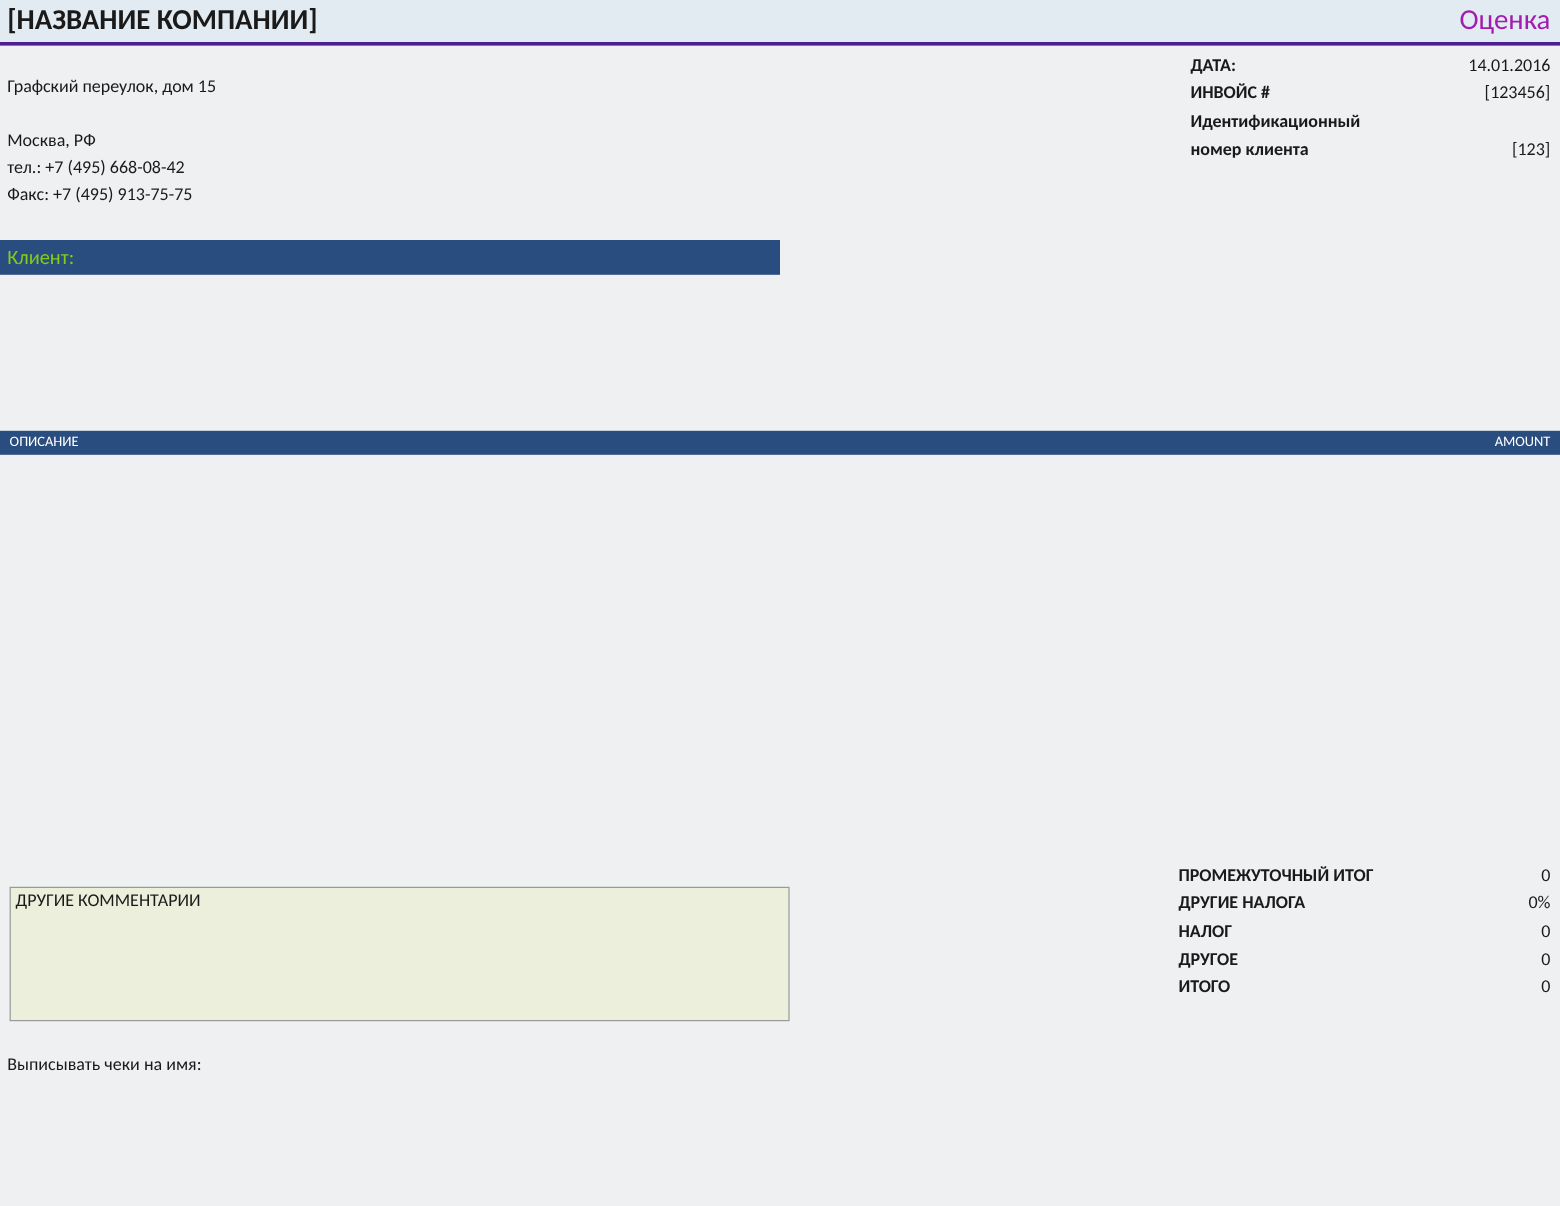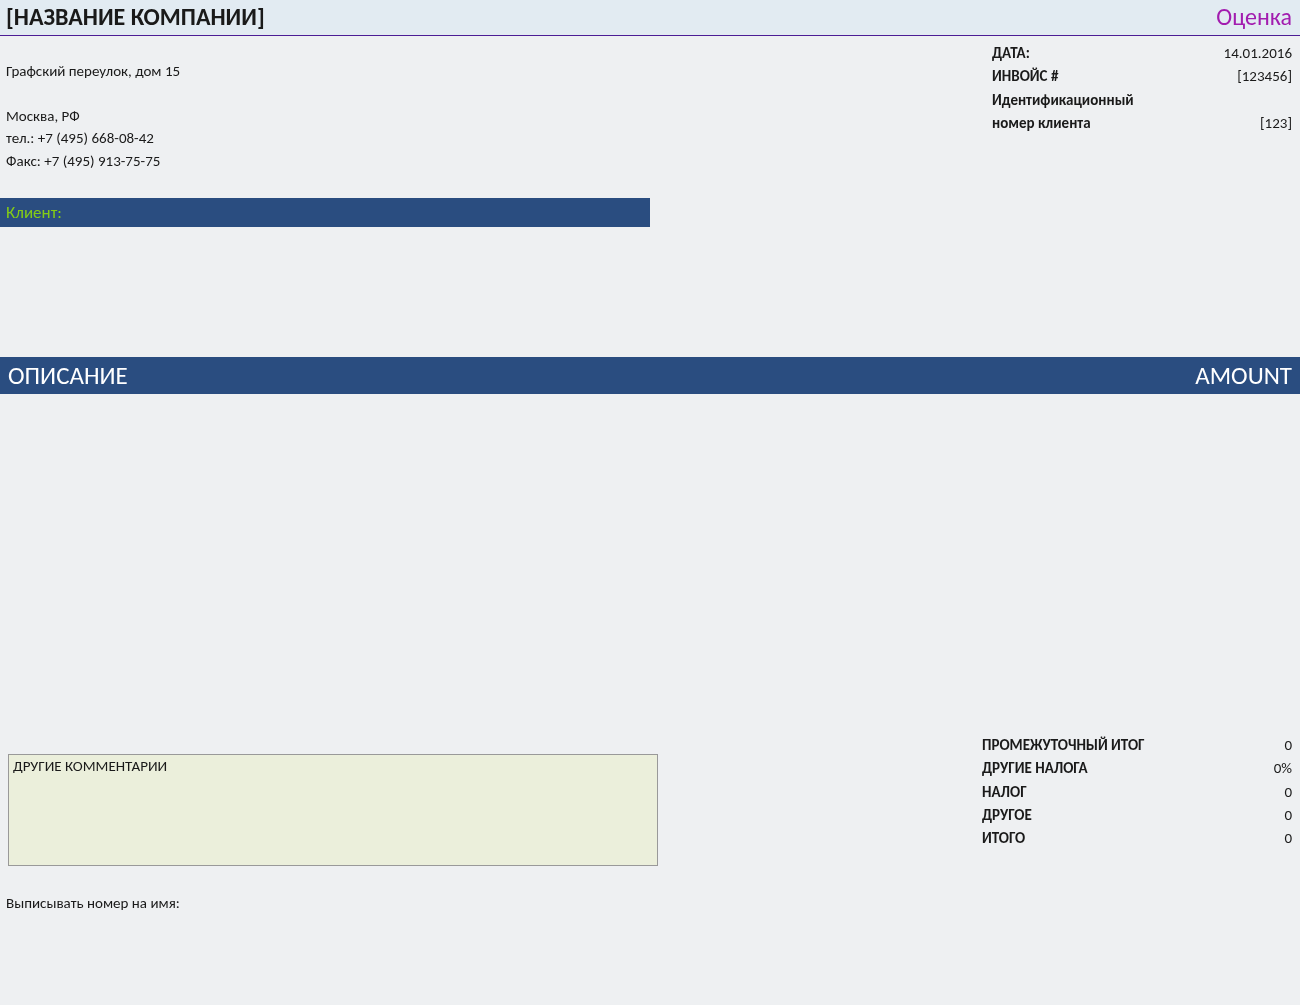--- a/index.html
+++ b/index.html
@@ -17,21 +17,21 @@
       width: 100%;
       height: 100%;
       position: relative;
     }
     .title-row {
       display: flex;
       justify-content: space-between;
       align-items: flex-start;
       background: #e2ebf2;
       padding: 2px 8px 4px 6px;
-      border-bottom: 1px solid #4c1d95;
+      border-bottom: 3px solid #4c1d95;
     }
     .company-name {
       font-size: 24px;
       font-weight: bold;
       color: #1a1a1a;
     }
     .doc-type {
       font-size: 24px;
       color: #a21caf;
     }
@@ -67,21 +67,21 @@
       width: 650px;
       font-size: 17px;
     }
     .table-header {
       margin-top: 130px;
       background: #2a4d80;
       color: #ffffff;
       display: flex;
       justify-content: space-between;
       padding: 3px 8px;
-      font-size: 25px;
+      font-size: 12px;
     }
     .table-body {
       height: 340px;
     }
     .bottom-area {
       display: flex;
       padding: 0 8px;
     }
     .comments {
       width: 650px;
@@ -184,16 +184,16 @@
         <div class="totals-label">ДРУГОЕ</div>
         <div class="totals-value">0</div>
       </div>
       <div class="totals-line">
         <div class="totals-label">ИТОГО</div>
         <div class="totals-value">0</div>
       </div>
     </div>
   </div>
 
-  <div class="checks-line">Выписывать номер на имя:</div>
+  <div class="checks-line">Выписывать чеки на имя:</div>
 
 
 </div>
 
 </body></html>

